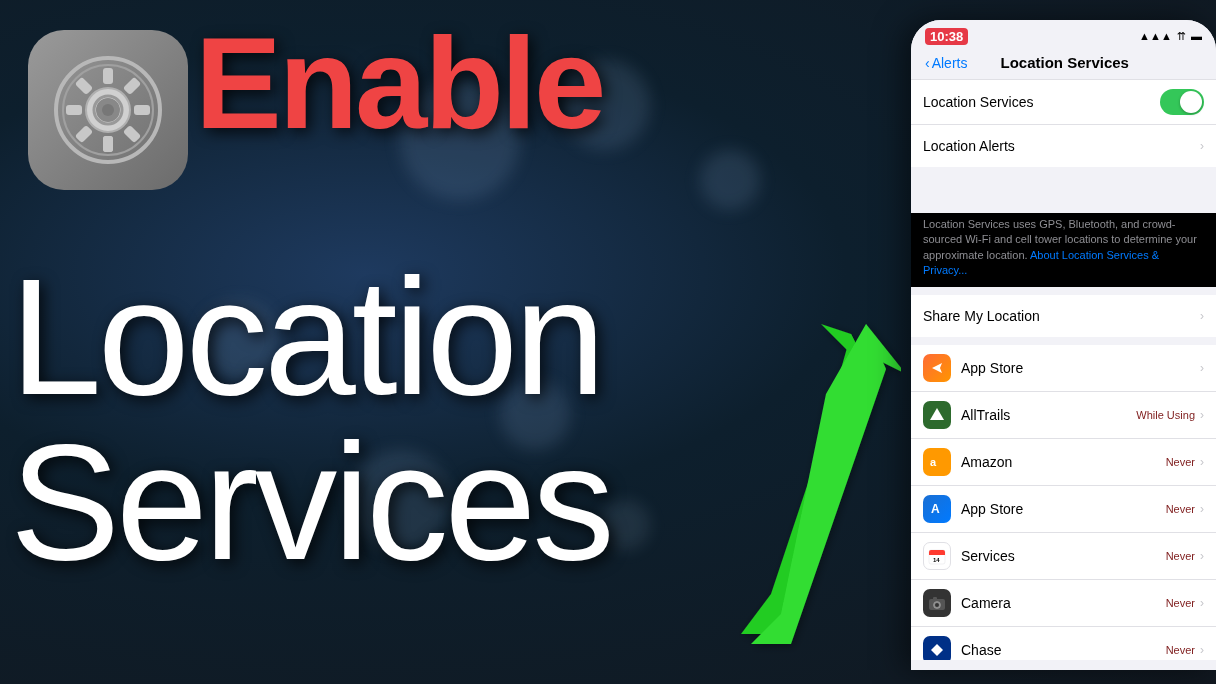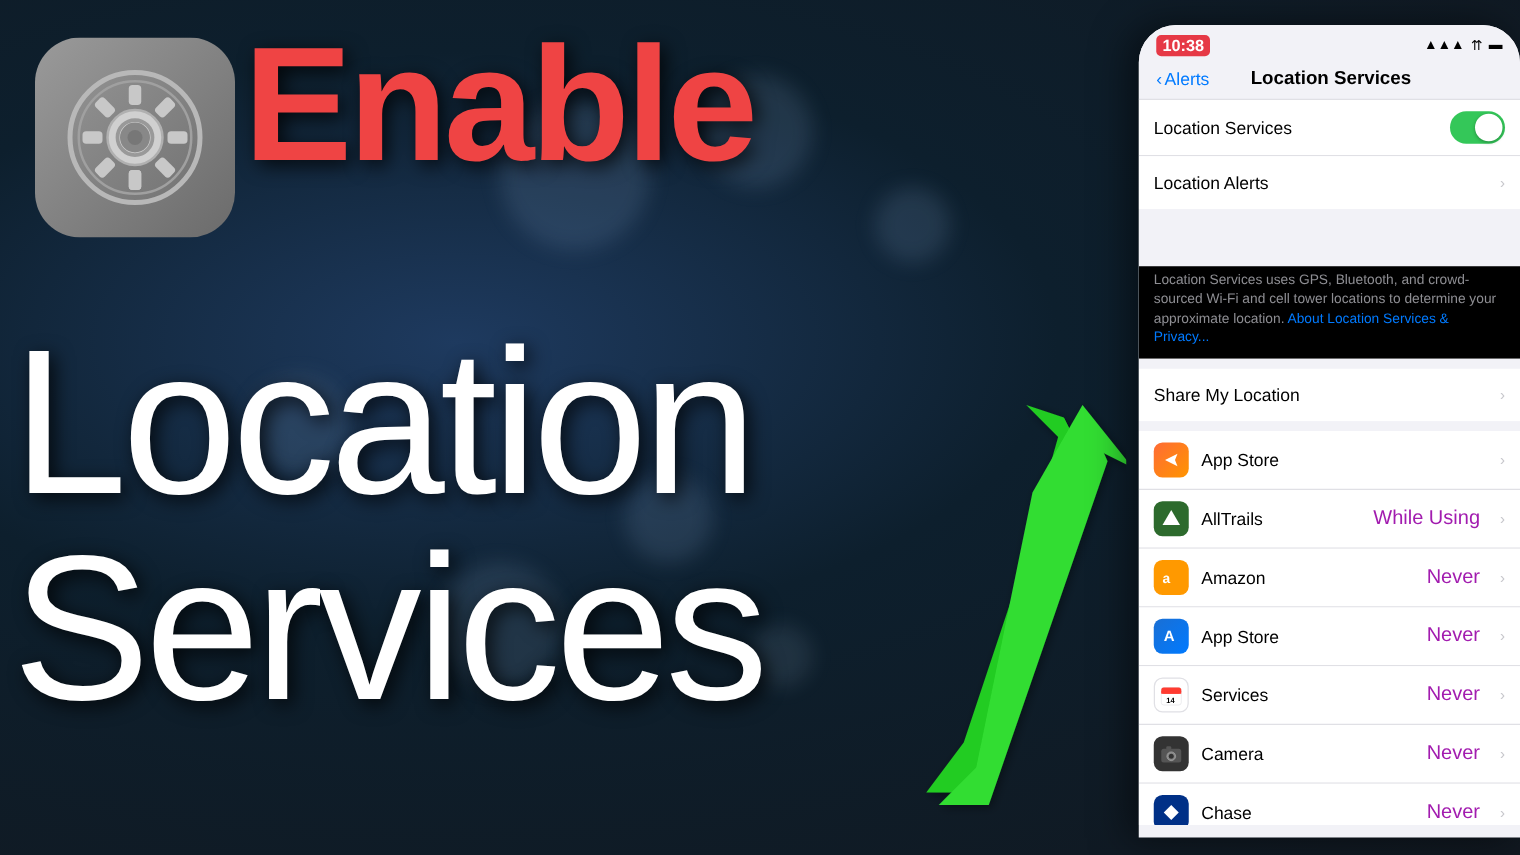--- a/index.html
+++ b/index.html
@@ -189,23 +189,23 @@
       font-size: 14px;
     }
 
     .row-label {
       flex: 1;
       font-size: 14px;
       color: #000;
     }
 
     .row-value {
-      font-size: 16px;
-      color: #a21caf;
-      margin-right: 16px;
+      font-size: 11px;
+      color: #7f1d1d;
+      margin-right: 5px;
     }
 
     .row-chevron {
       color: #c7c7cc;
       font-size: 12px;
     }
 
     .toggle-on {
       width: 44px;
       height: 26px;

